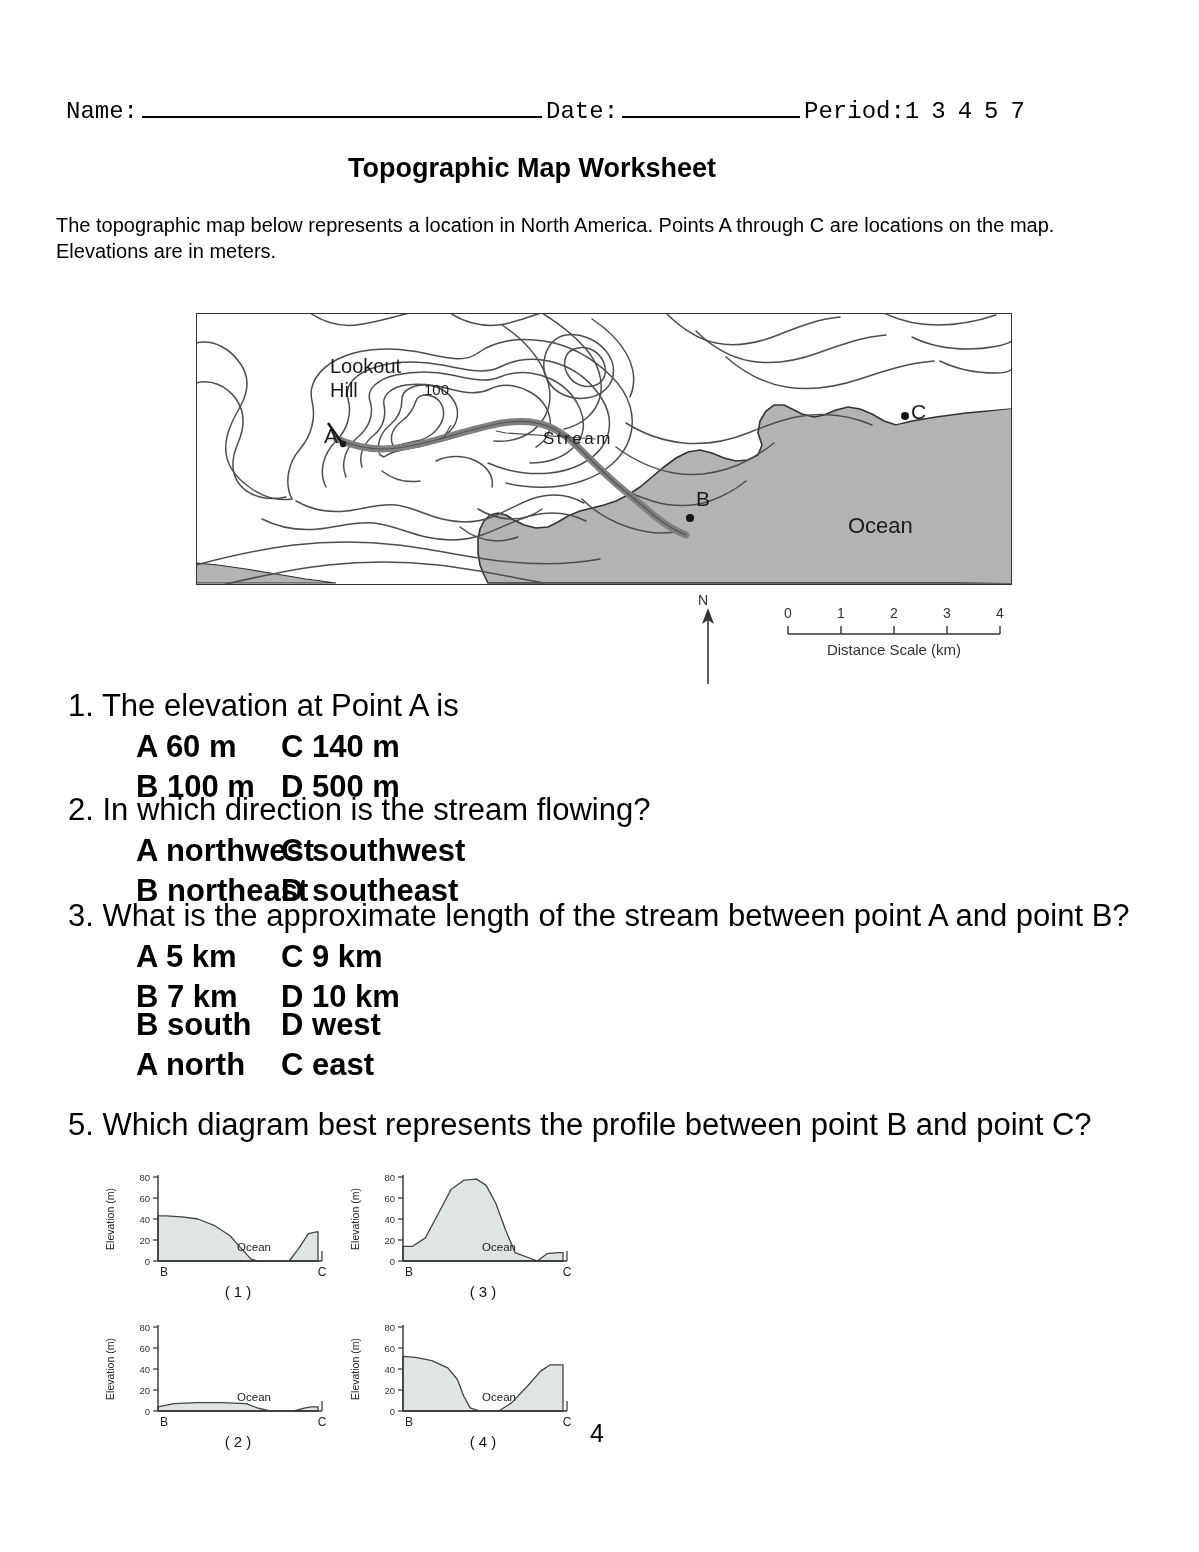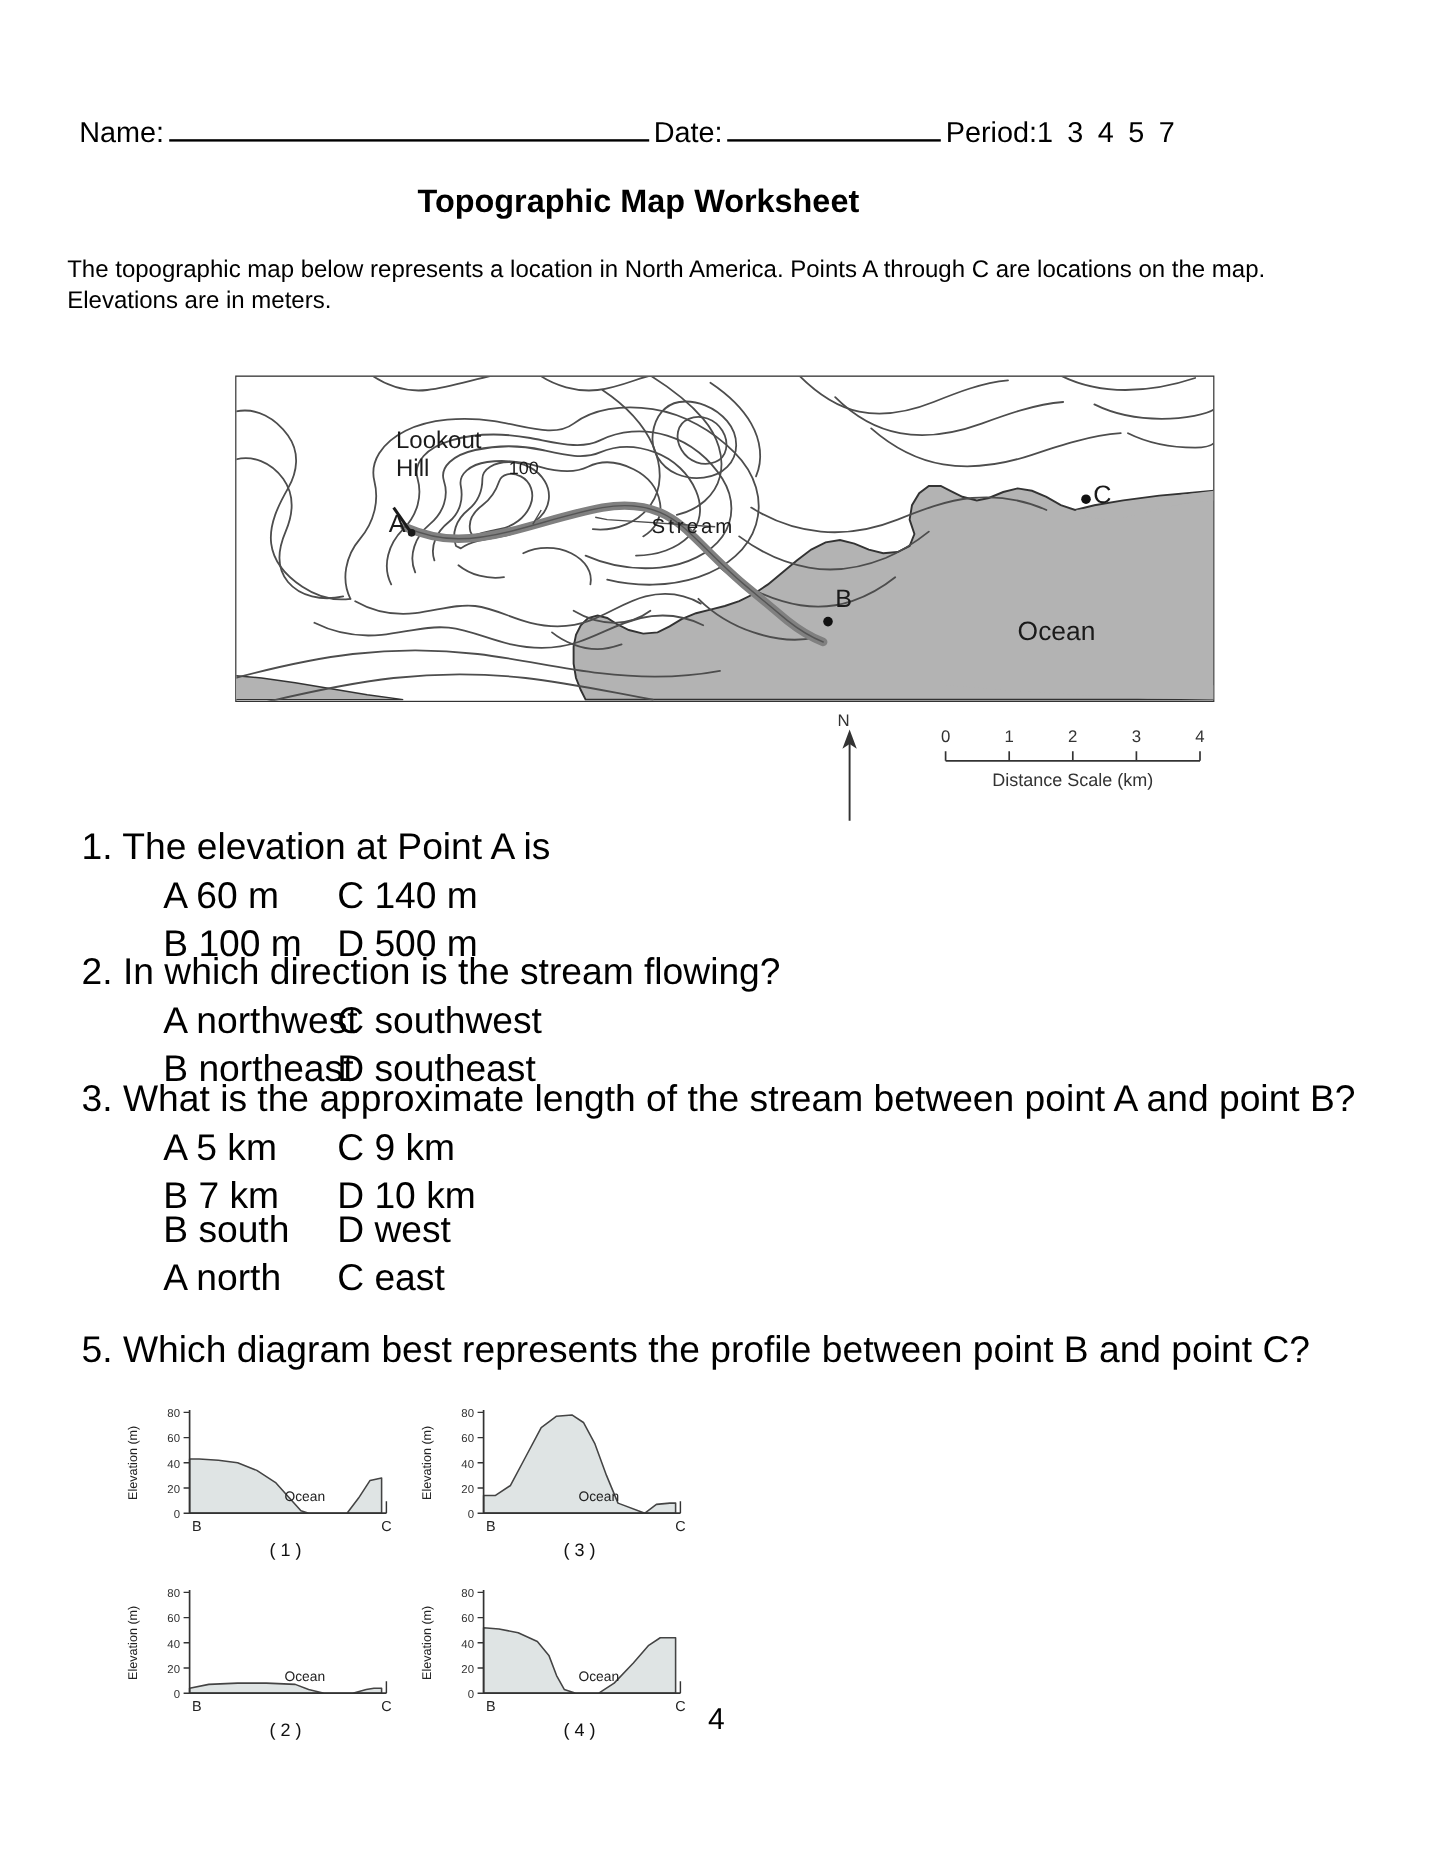--- a/index.html
+++ b/index.html
@@ -20,20 +20,21 @@
   
   .hdr-row {
     position: absolute;
     left: 66px;
     top: 96px;
     width: 1070px;
     display: flex;
     align-items: baseline;
     font-size: 24px;
     white-space: nowrap;
+    font-family: Liberation Mono, monospace;
   }
   .hdr-label { font-size: 24px; }
   .fill-line {
     display: inline-block;
     border-bottom: 2px solid #000;
     height: 20px;
     margin: 0 4px;
   }
   .fill-name { width: 400px; }
   .fill-date { width: 178px; }
@@ -85,21 +86,21 @@
   .q-block { position: absolute; font-size: 31px; }
   .q-stem { white-space: nowrap; }
   .q-choices {
     margin-top: 3px;
     margin-left: 68px;
   }
   .q-choice-row {
     display: flex;
     line-height: 1.28;
   }
-  .q-choice { white-space: nowrap; }
+  .q-choice { white-space: nowrap; font-weight: bold; }
   .col-a { width: 145px; }
 
   #q1 { left: 68px; top: 688px; }
   #q2 { left: 68px; top: 792px; }
   #q3 { left: 68px; top: 898px; }
   #q4 { left: 68px; top: 1002px; }
   #q5 { left: 68px; top: 1107px; }
 
   
   .profiles {

